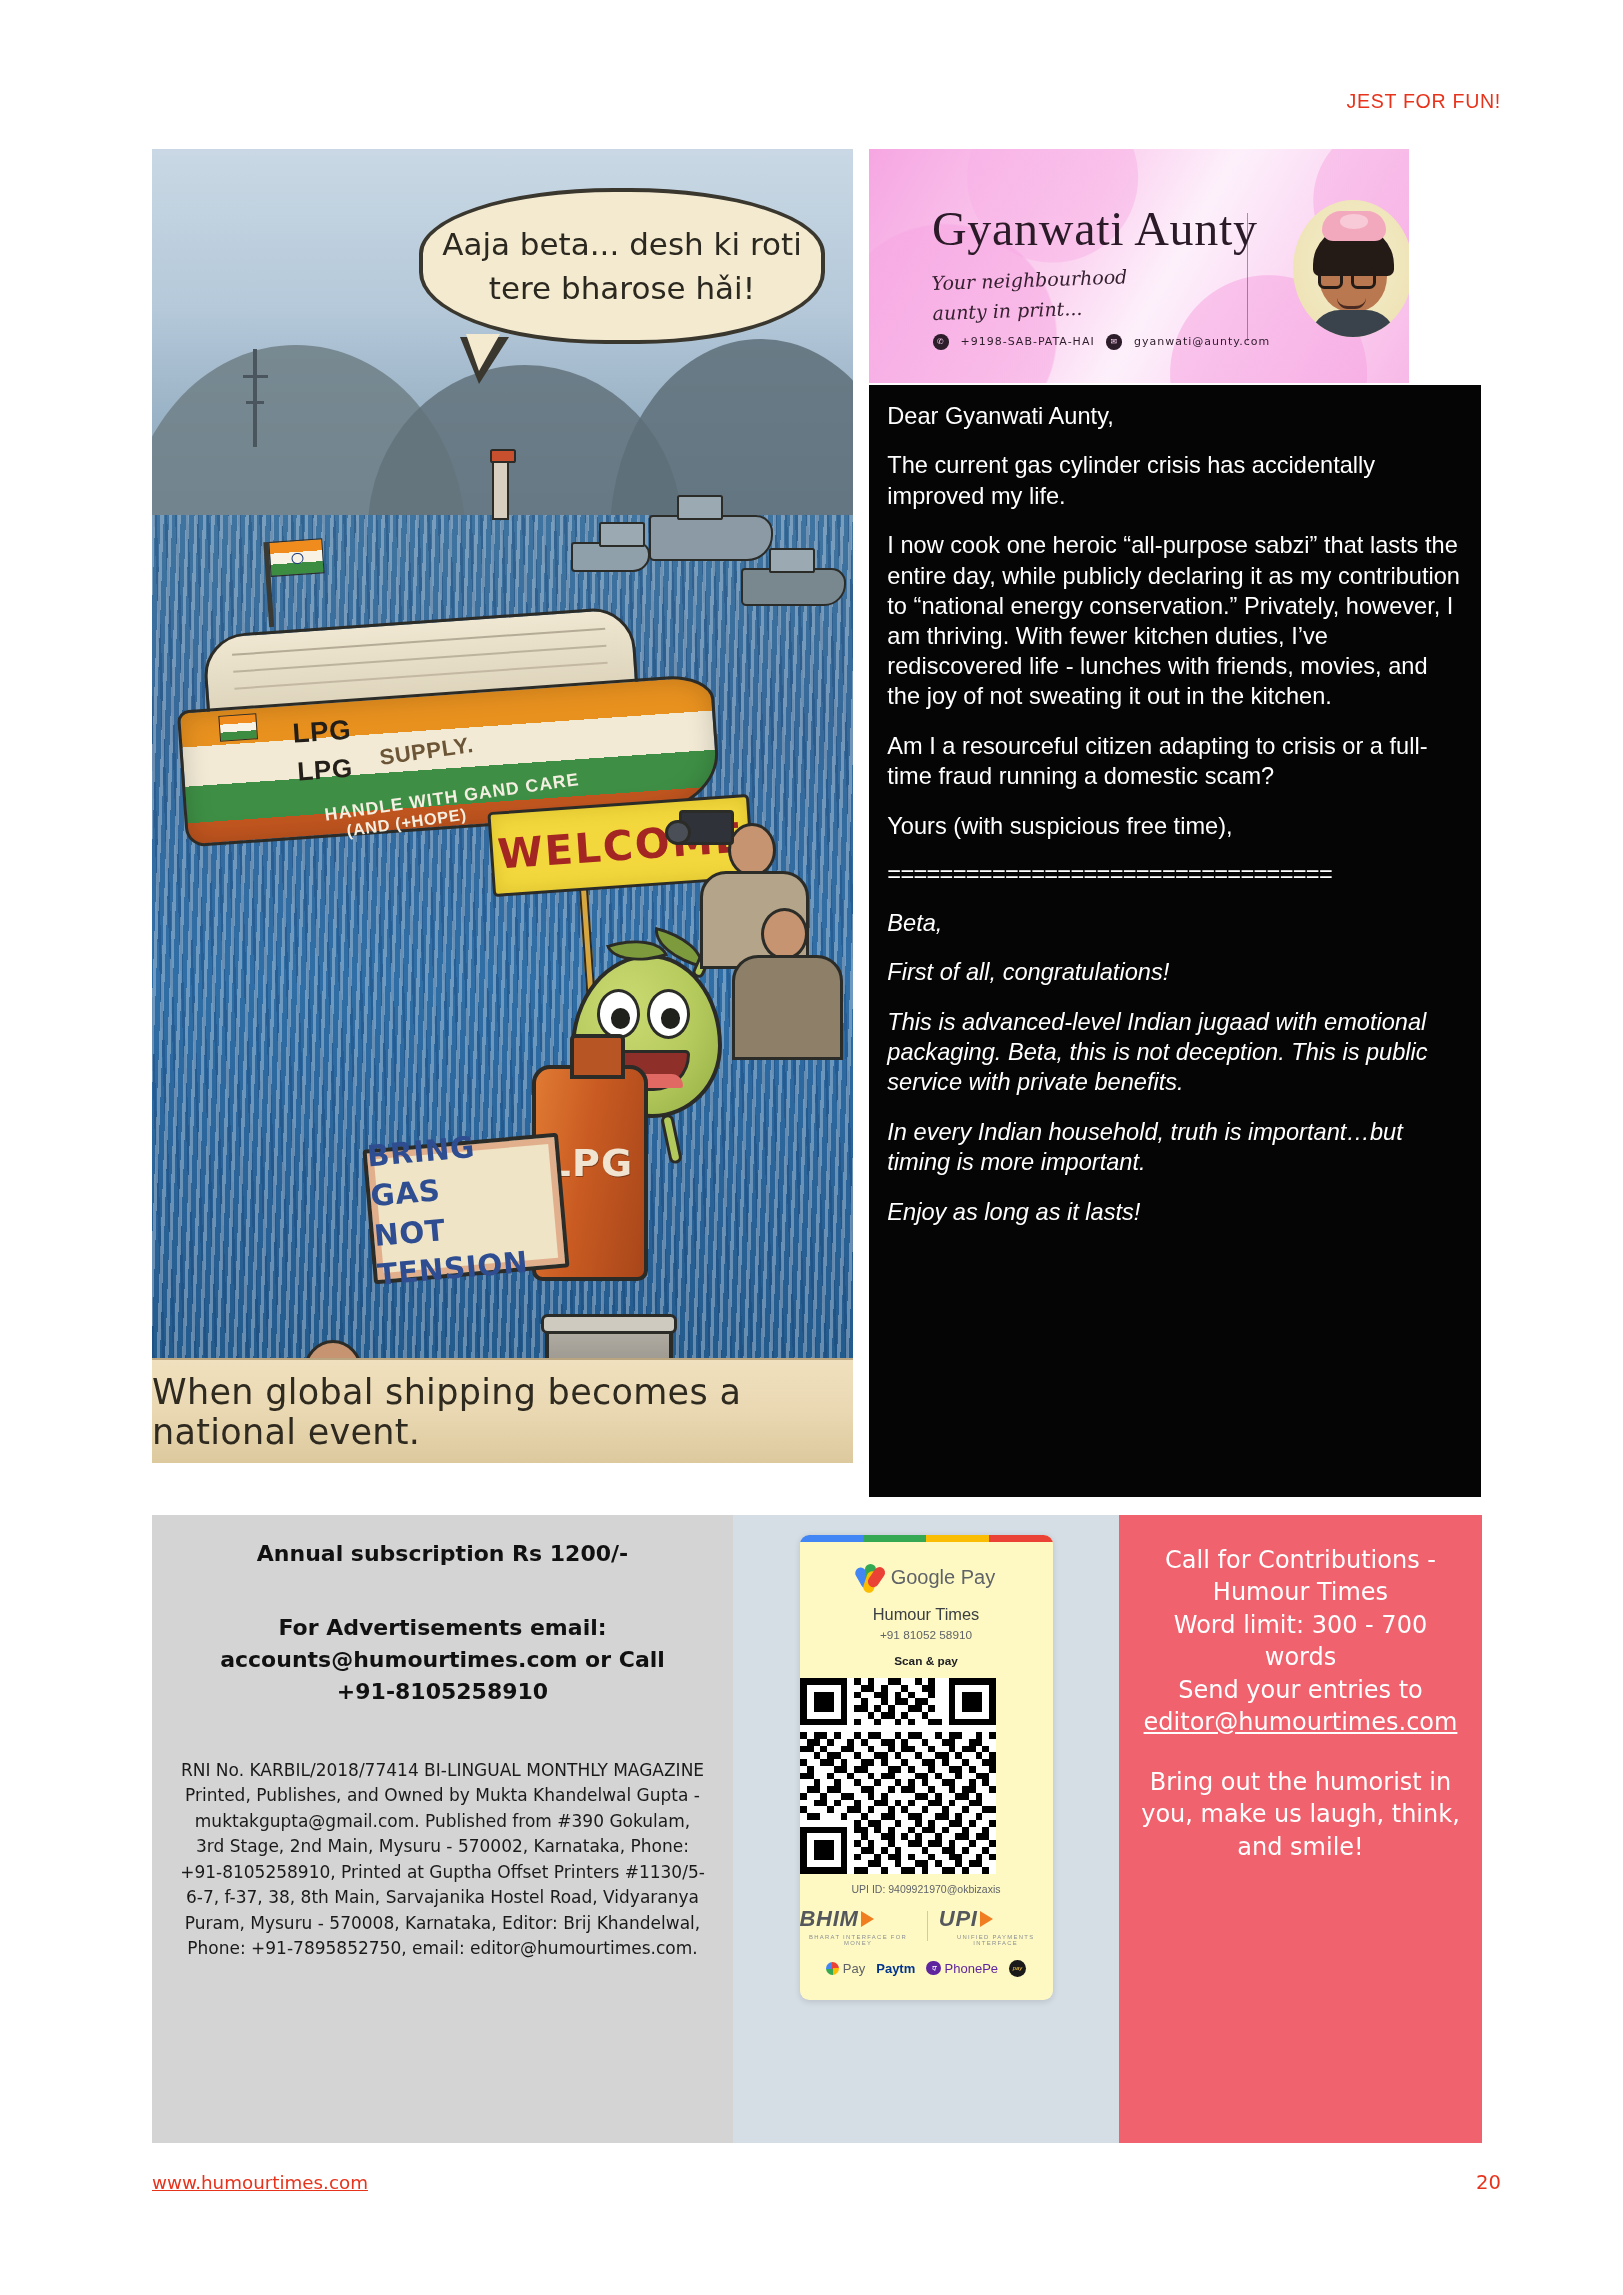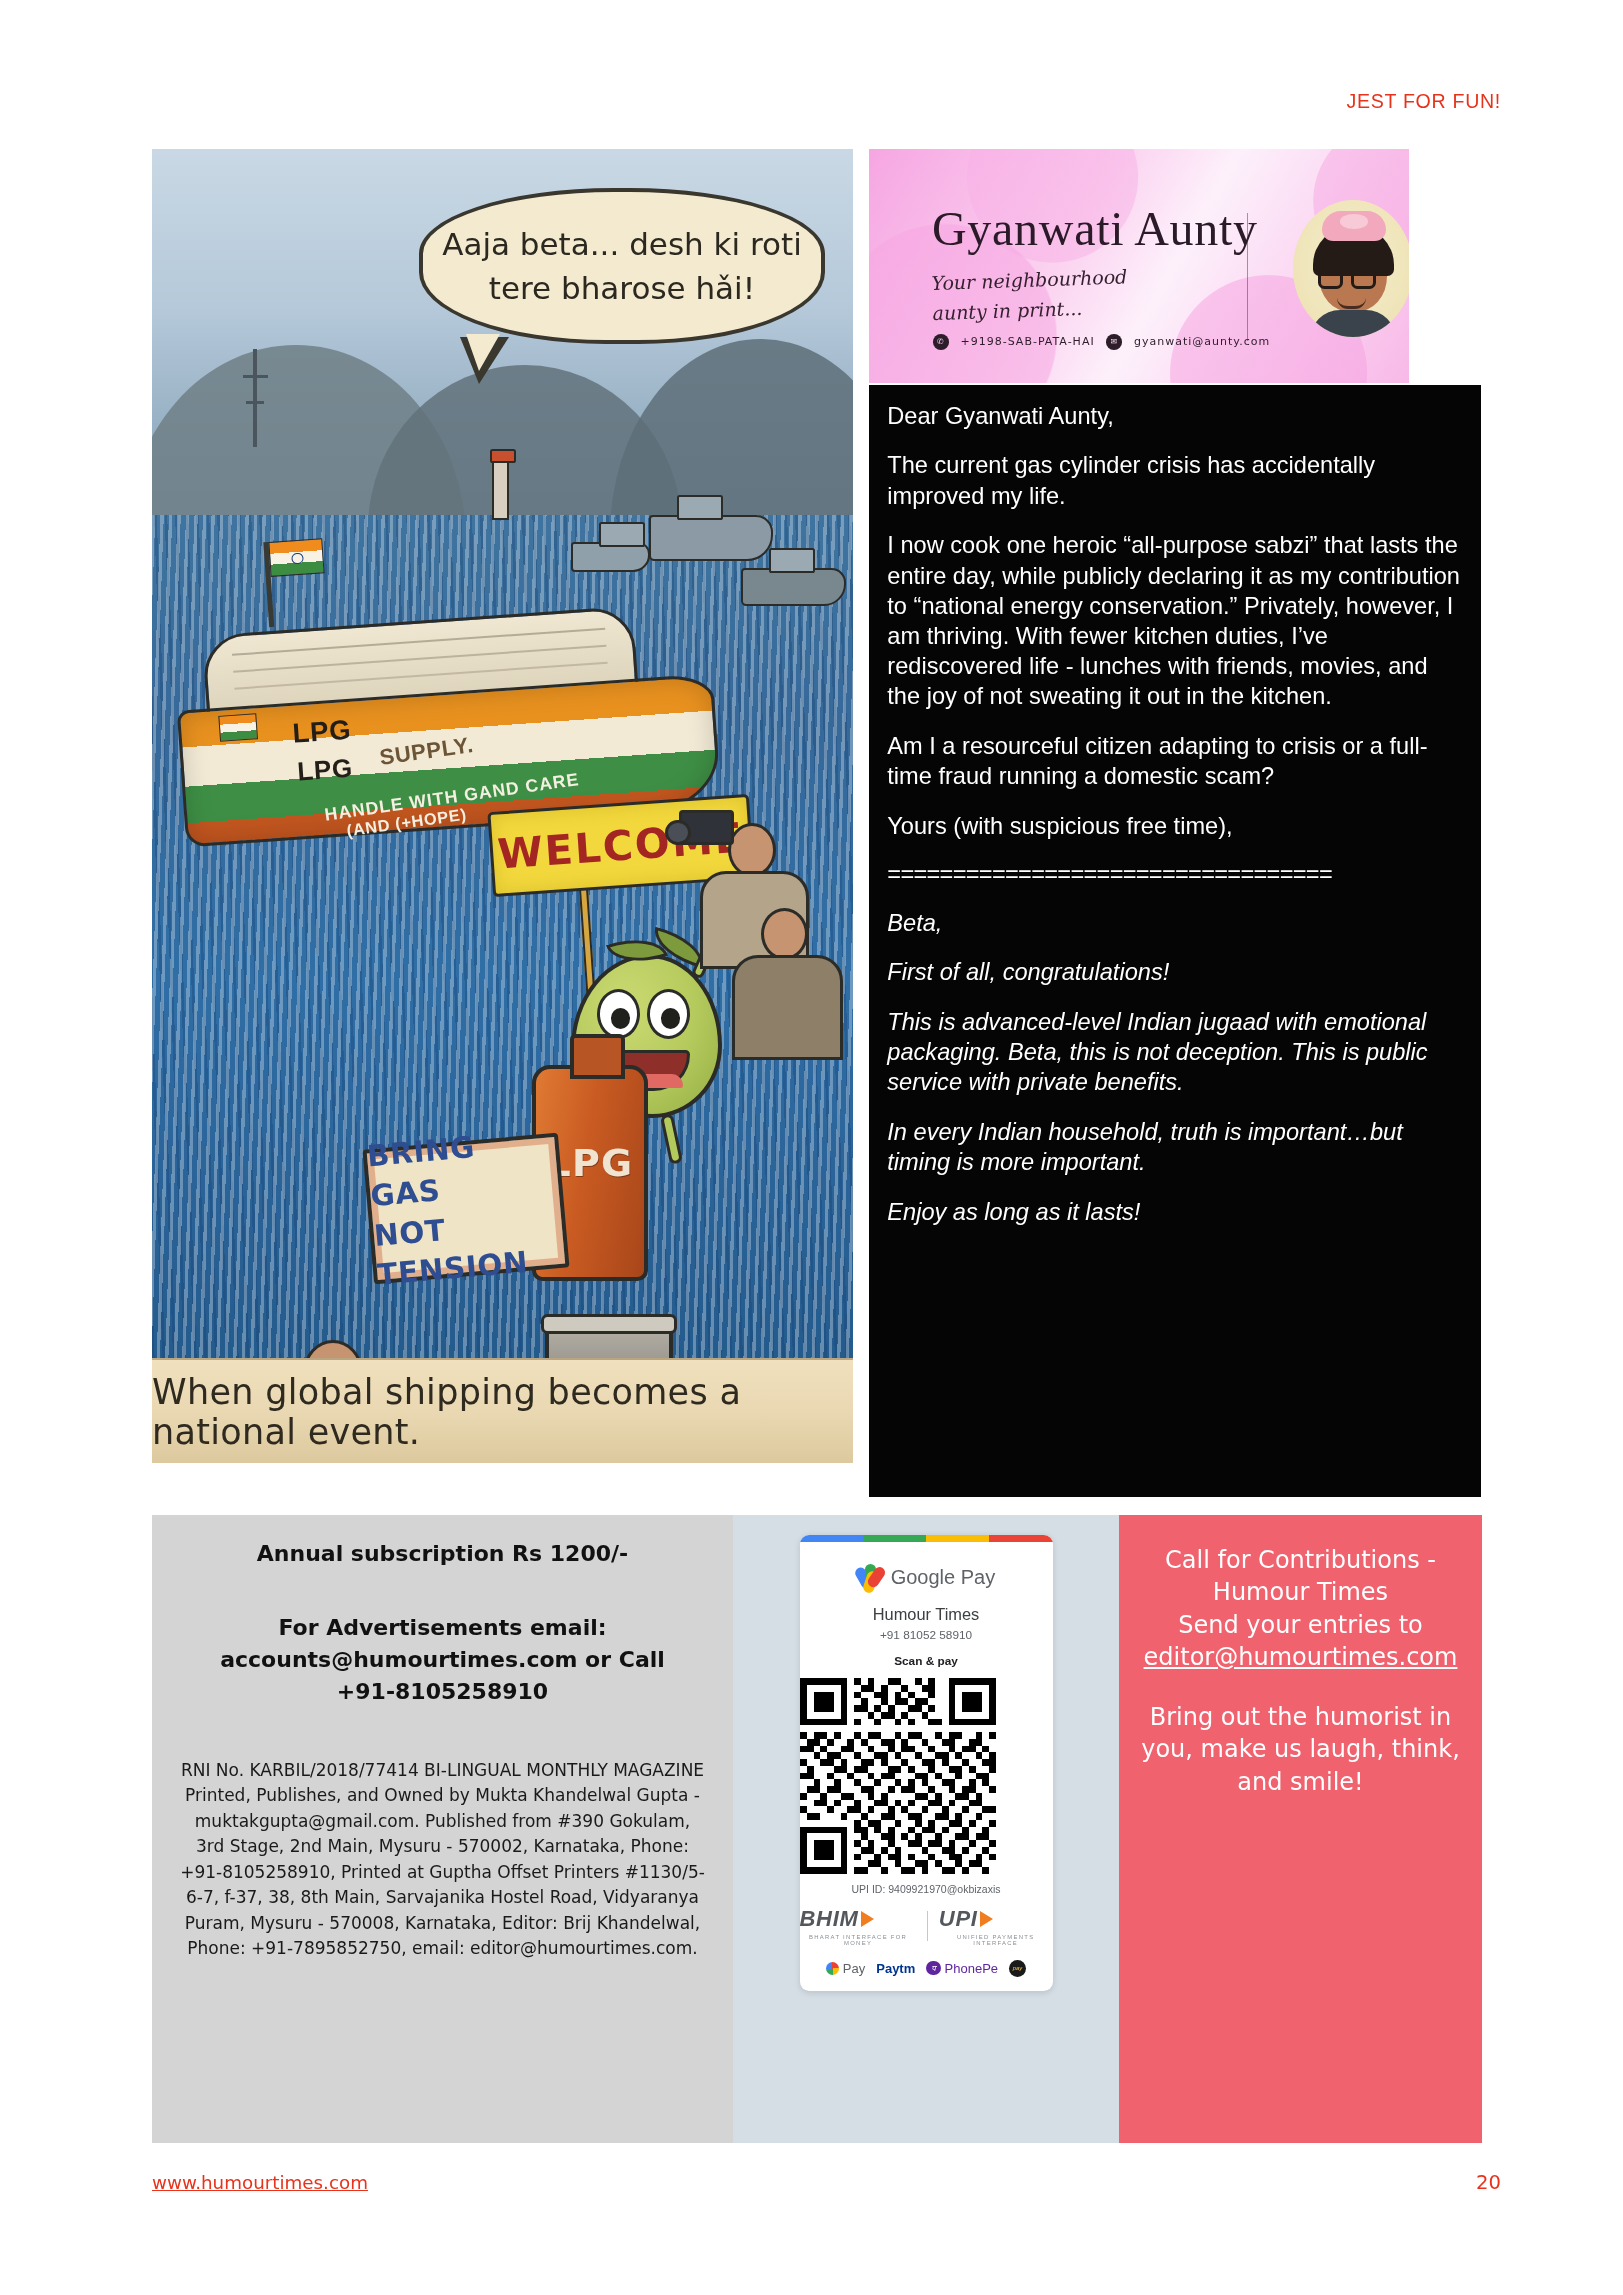--- a/index.html
+++ b/index.html
@@ -327,23 +327,23 @@
     font-style:italic; font-size:16.4px; color:#4a4a4a; line-height:1.55; margin-top:37px;
   }
 
   .qr-panel {
     position:absolute; left:733px; top:1515px; width:386px; height:628px;
     background:#d5dde5;
     display:flex; align-items:flex-start; justify-content:center;
     padding-top:19.6px;
   }
   .qr-card {
-    width:253px; background:#ffffff; border-radius:9.2px;
+    width:253px; background:#fef9c3; border-radius:9.2px;
     overflow:hidden; box-shadow:0 1.3px 6.5px rgba(0,0,0,.12);
-    padding-bottom:14px;
+    padding-bottom:23px;
   }
   .gpay-stripe { display:flex; height:7.9px; }
   .gpay-stripe i { flex:1; }
   .gpay-logo-row {
     display:flex; align-items:center; justify-content:center; gap:7.9px; margin-top:22px;
   }
   .gpay-mark { width:26px; height:26px; position:relative; }
   .gpay-mark i { position:absolute; width:10.5px; height:22px; border-radius:5.9px; }
   .gpay-word { font-family:"Liberation Sans", sans-serif; font-size:20px; color:#5f6368; }
   .gpay-name { text-align:center; font-family:"Liberation Sans", sans-serif; font-size:16.4px; color:#3c4043; margin-top:14.4px; }
@@ -820,20 +820,21 @@
       </span>
       <span class="wallet">
         <i class="pay-circle">pay</i>
       </span>
     </div>
   </div>
 </div>
 
 <div class="call-panel">
   <div>Call for Contributions - Humour Times</div>
+  <div>Word limit: 300 - 700 words</div>
   <div>Send your entries to</div>
   <div><a class="mail" href="#">editor@humourtimes.com</a></div>
   <div class="spacer"></div>
   <div>Bring out the humorist in you, make us laugh, think, and smile!</div>
 </div>
 
 <div class="footer">
   <a class="footer-site" href="#">www.humourtimes.com</a>
   <span class="footer-page">20</span>
 </div>

